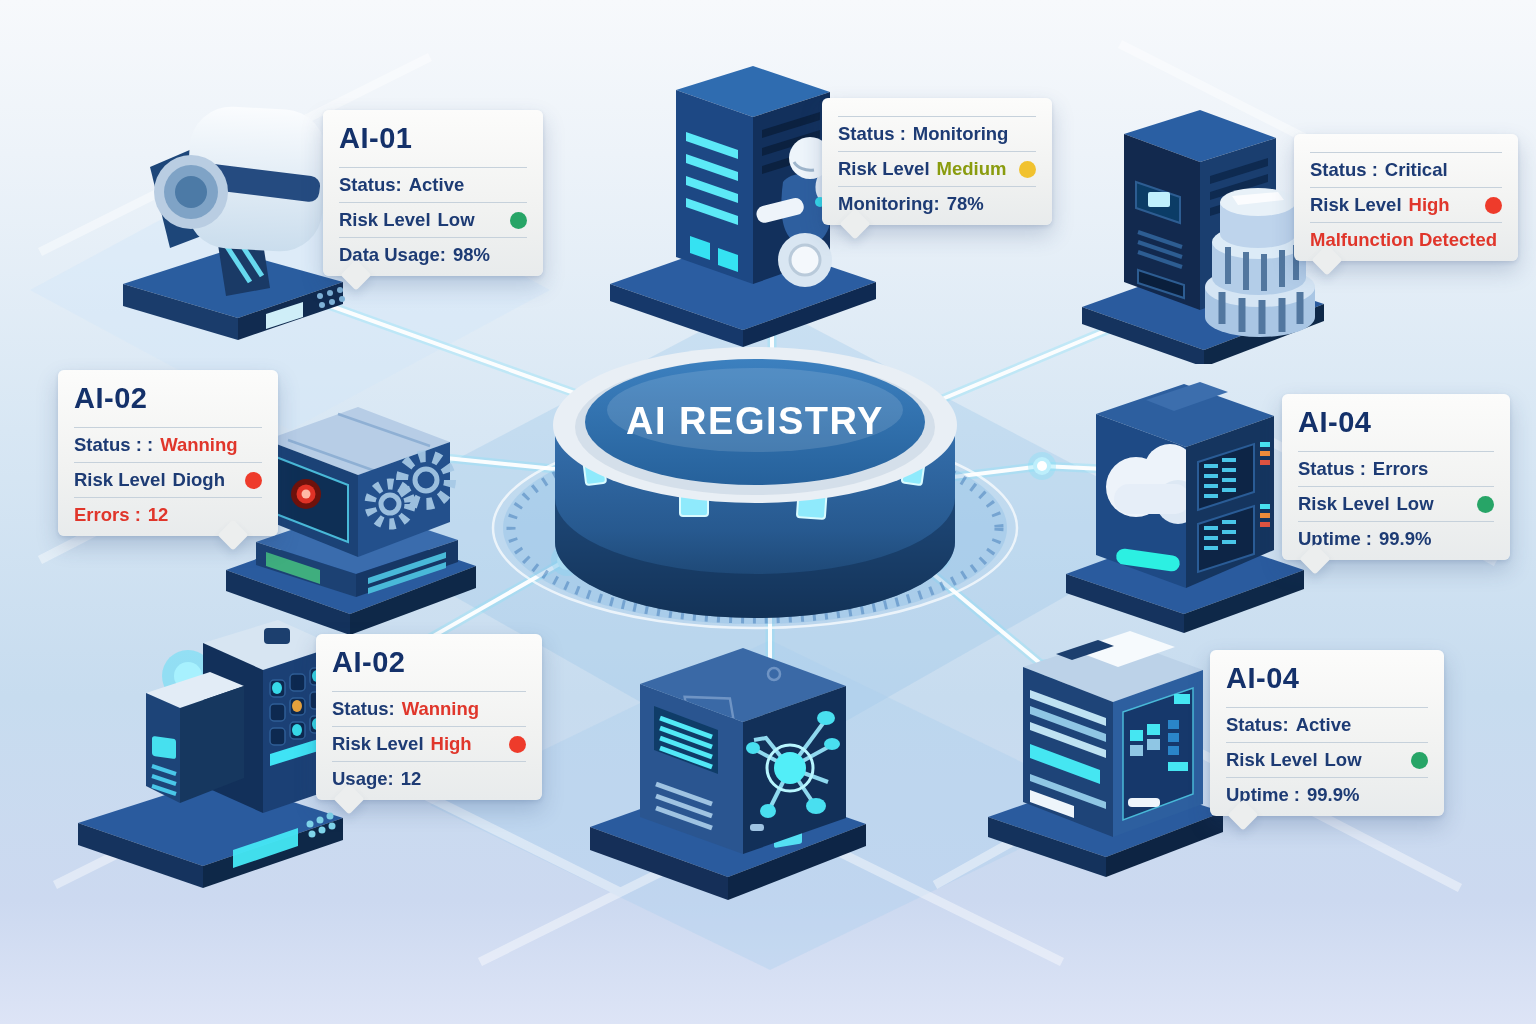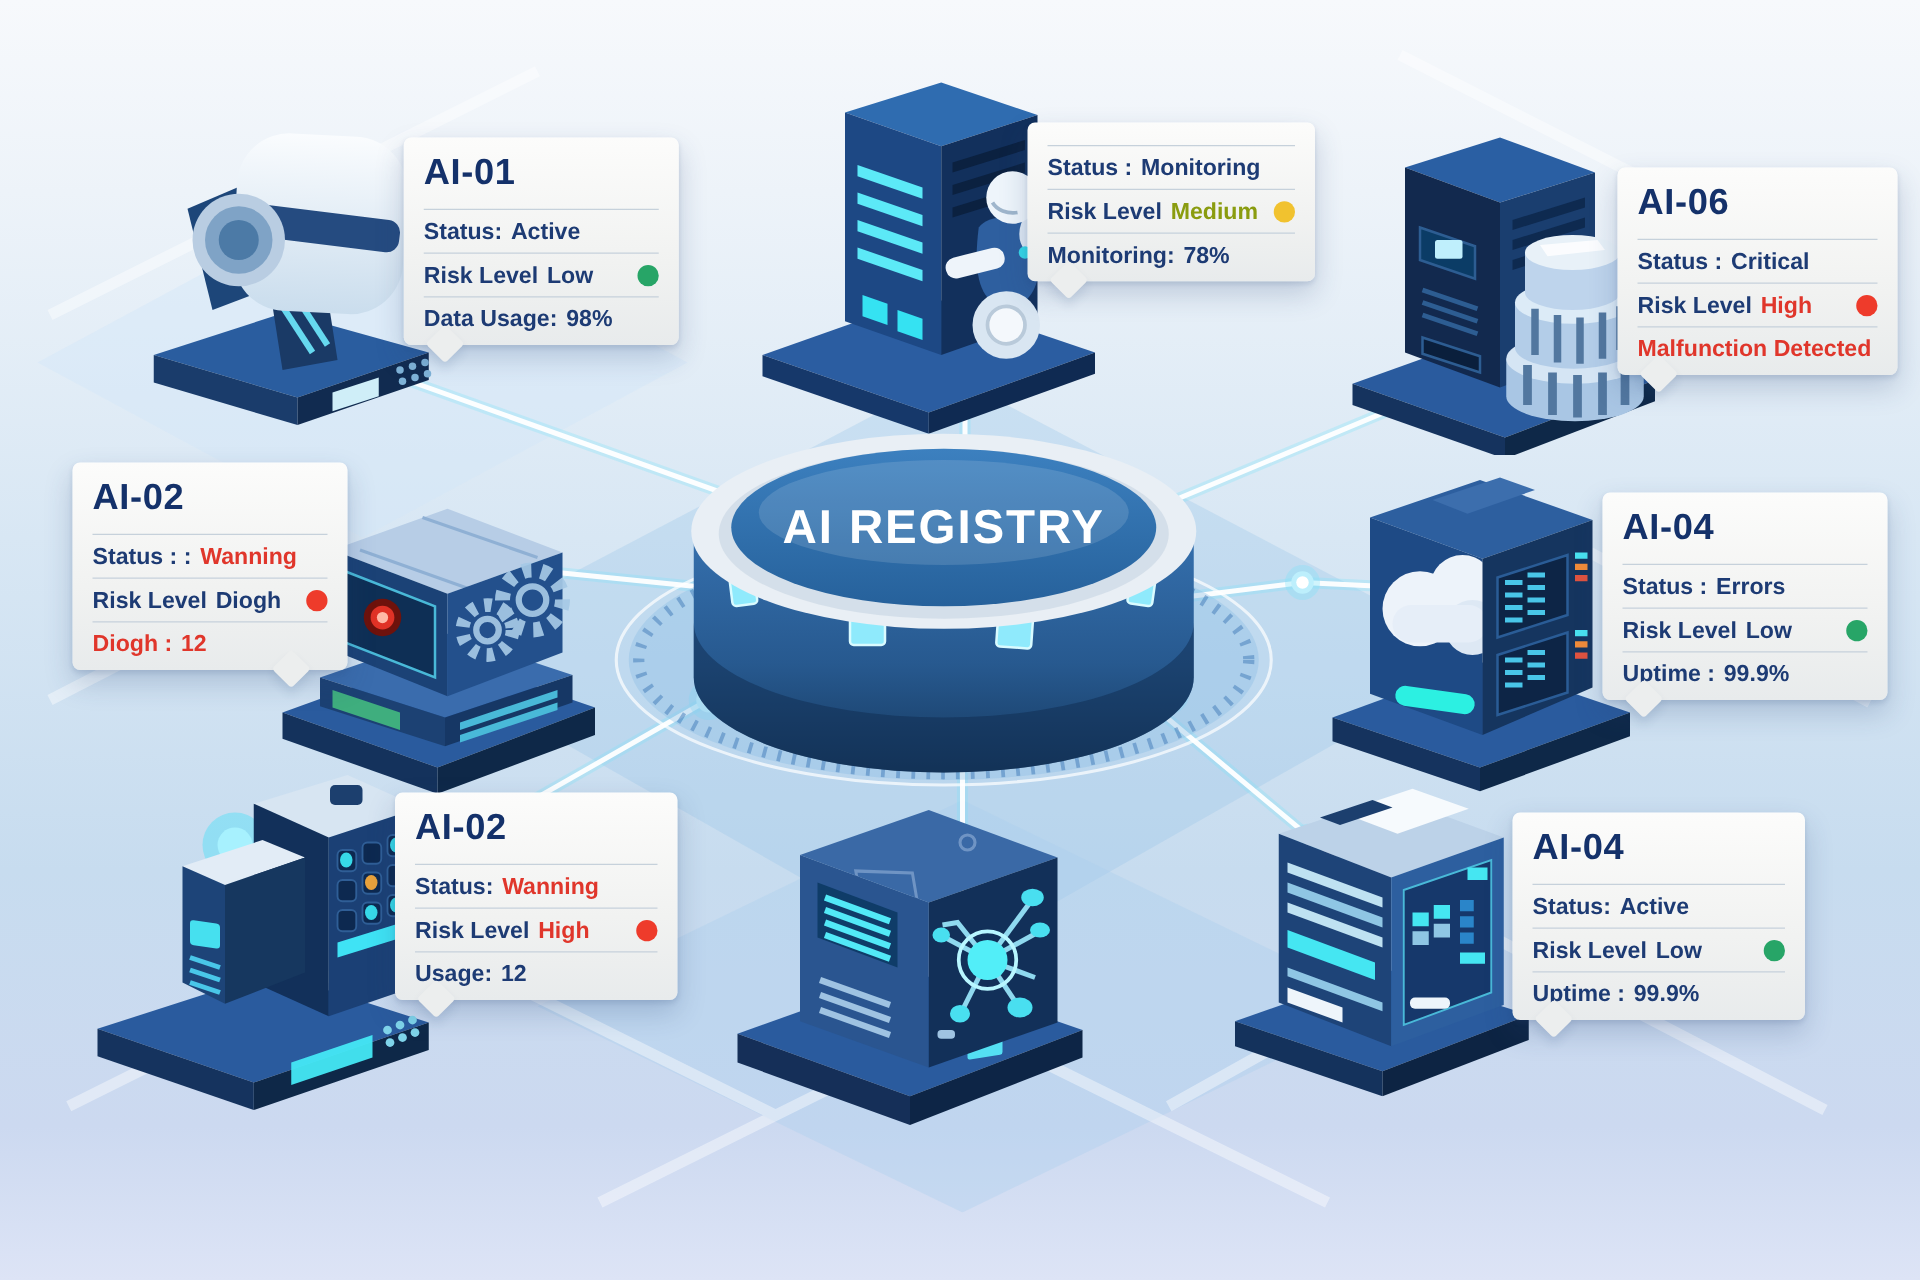--- a/index.html
+++ b/index.html
@@ -522,21 +522,20 @@
     </div>
   <div class="sep"></div>
   <div class="row">
       <span class="lbl">Monitoring:</span>
       <span class="val">78%</span>
     </div>
   <div class="tail"></div>
 </div>
 
 <div class="card" style="left:1294px;top:134px;width:192px;">
-  <div class="card-title">AI-06</div>
   <div class="sep"></div>
   <div class="row">
       <span class="lbl">Status :</span>
       <span class="val">Critical</span>
     </div>
   <div class="sep"></div>
   <div class="row">
       <span class="lbl">Risk Level</span>
       <span class="val v-red">High</span>
       <span class="dot dot-red"></span>
@@ -557,21 +556,21 @@
       <span class="val v-red">Wanning</span>
     </div>
   <div class="sep"></div>
   <div class="row">
       <span class="lbl">Risk Level</span>
       <span class="val">Diogh</span>
       <span class="dot dot-red"></span>
     </div>
   <div class="sep"></div>
   <div class="row">
-      <span class="lbl v-red">Diogh :</span>
+      <span class="lbl v-red">Errors :</span>
       <span class="val v-red">12</span>
     </div>
   <div class="tail tail-right"></div>
 </div>
 
 <div class="card" style="left:1282px;top:394px;width:196px;">
   <div class="card-title">AI-04</div>
   <div class="sep"></div>
   <div class="row">
       <span class="lbl">Status :</span>

